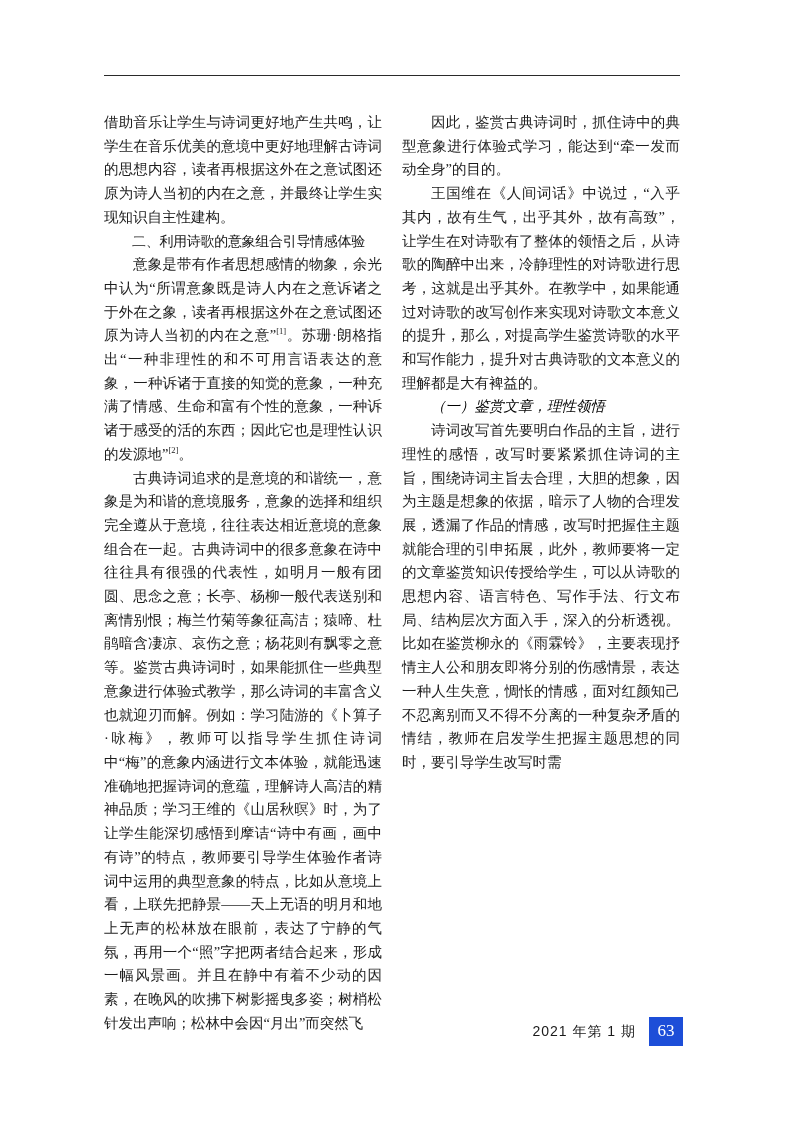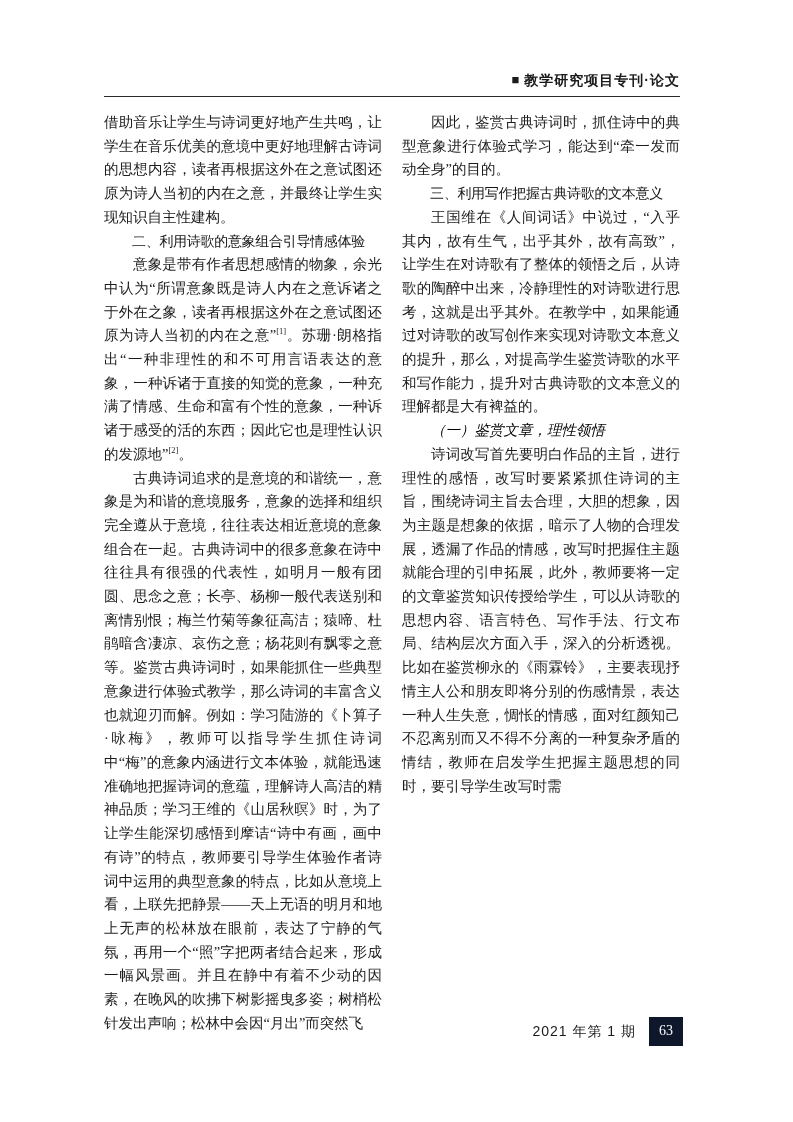--- a/index.html
+++ b/index.html
@@ -99,53 +99,49 @@
     font-size: 14px;
     color: #1a1a1a;
     letter-spacing: 1px;
     line-height: 30px;
     margin-right: 13px;
     white-space: nowrap;
   }
   .footer-pagenum {
     width: 34px;
     height: 29px;
-    background: #0f172a;
+    background: #1d4ed8;
     color: #ffffff;
     font-family: "Liberation Serif", "DejaVu Serif", serif;
-    font-size: 14px;
+    font-size: 17px;
     display: flex;
     align-items: center;
     justify-content: center;
   }
 </style>
 </head>
 <body>
 
 <div class="page">
 
   <div class="page-header">
-    <div class="header-label">
-      <span class="header-square">■</span><span>教学研究项目专刊·论文</span>
-    </div>
     <div class="header-rule"></div>
   </div>
 
   <div class="content">
 
     <section class="col">
       <p class="para-cont">借助音乐让学生与诗词更好地产生共鸣，让学生在音乐优美的意境中更好地理解古诗词的思想内容，读者再根据这外在之意试图还原为诗人当初的内在之意，并最终让学生实现知识自主性建构。</p>
       <h2 class="sec-heading">二、利用诗歌的意象组合引导情感体验</h2>
       <p class="para-indent"><span>意象是带有作者思想感情的物象，余光中认为“所谓意象既是诗人内在之意诉诸之于外在之象，读者再根据这外在之意试图还原为诗人当初的内在之意”</span><sup class="fnref">[1]</sup><span>。苏珊·朗格指出“一种非理性的和不可用言语表达的意象，一种诉诸于直接的知觉的意象，一种充满了情感、生命和富有个性的意象，一种诉诸于感受的活的东西；因此它也是理性认识的发源地”</span><sup class="fnref">[2]</sup><span>。</span></p>
       <p class="para-indent">古典诗词追求的是意境的和谐统一，意象是为和谐的意境服务，意象的选择和组织完全遵从于意境，往往表达相近意境的意象组合在一起。古典诗词中的很多意象在诗中往往具有很强的代表性，如明月一般有团圆、思念之意；长亭、杨柳一般代表送别和离情别恨；梅兰竹菊等象征高洁；猿啼、杜鹃暗含凄凉、哀伤之意；杨花则有飘零之意等。鉴赏古典诗词时，如果能抓住一些典型意象进行体验式教学，那么诗词的丰富含义也就迎刃而解。例如：学习陆游的《卜算子·咏梅》，教师可以指导学生抓住诗词中“梅”的意象内涵进行文本体验，就能迅速准确地把握诗词的意蕴，理解诗人高洁的精神品质；学习王维的《山居秋暝》时，为了让学生能深切感悟到摩诘“诗中有画，画中有诗”的特点，教师要引导学生体验作者诗词中运用的典型意象的特点，比如从意境上看，上联先把静景——天上无语的明月和地上无声的松林放在眼前，表达了宁静的气氛，再用一个“照”字把两者结合起来，形成一幅风景画。并且在静中有着不少动的因素，在晚风的吹拂下树影摇曳多姿；树梢松针发出声响；松林中会因“月出”而突然飞</p>
     </section>
 
     <section class="col">
       <p class="para-indent">因此，鉴赏古典诗词时，抓住诗中的典型意象进行体验式学习，能达到“牵一发而动全身”的目的。</p>
-      <h2 class="sec-heading">三、利用写作把握古典诗歌的文本意义</h2>
       <p class="para-indent">王国维在《人间词话》中说过，“入乎其内，故有生气，出乎其外，故有高致”，让学生在对诗歌有了整体的领悟之后，从诗歌的陶醉中出来，冷静理性的对诗歌进行思考，这就是出乎其外。在教学中，如果能通过对诗歌的改写创作来实现对诗歌文本意义的提升，那么，对提高学生鉴赏诗歌的水平和写作能力，提升对古典诗歌的文本意义的理解都是大有裨益的。</p>
       <h3 class="sub-heading">（一）鉴赏文章，理性领悟</h3>
       <p class="para-indent">诗词改写首先要明白作品的主旨，进行理性的感悟，改写时要紧紧抓住诗词的主旨，围绕诗词主旨去合理，大胆的想象，因为主题是想象的依据，暗示了人物的合理发展，透漏了作品的情感，改写时把握住主题就能合理的引申拓展，此外，教师要将一定的文章鉴赏知识传授给学生，可以从诗歌的思想内容、语言特色、写作手法、行文布局、结构层次方面入手，深入的分析透视。比如在鉴赏柳永的《雨霖铃》，主要表现抒情主人公和朋友即将分别的伤感情景，表达一种人生失意，惆怅的情感，面对红颜知己不忍离别而又不得不分离的一种复杂矛盾的情结，教师在启发学生把握主题思想的同时，要引导学生改写时需</p>
     </section>
 
   </div>
 
   <div class="page-footer">
     <span class="footer-issue">2021 年第 1 期</span>
     <span class="footer-pagenum">63</span>

